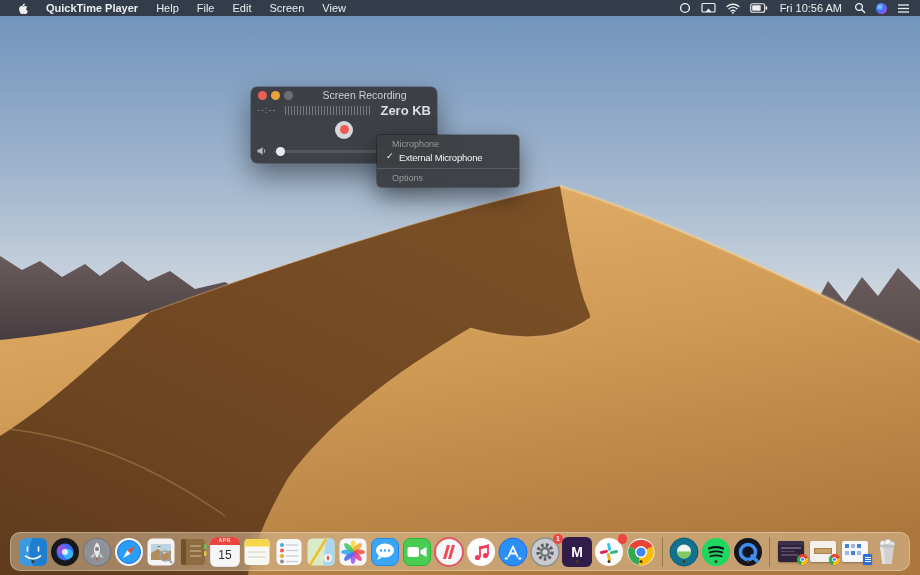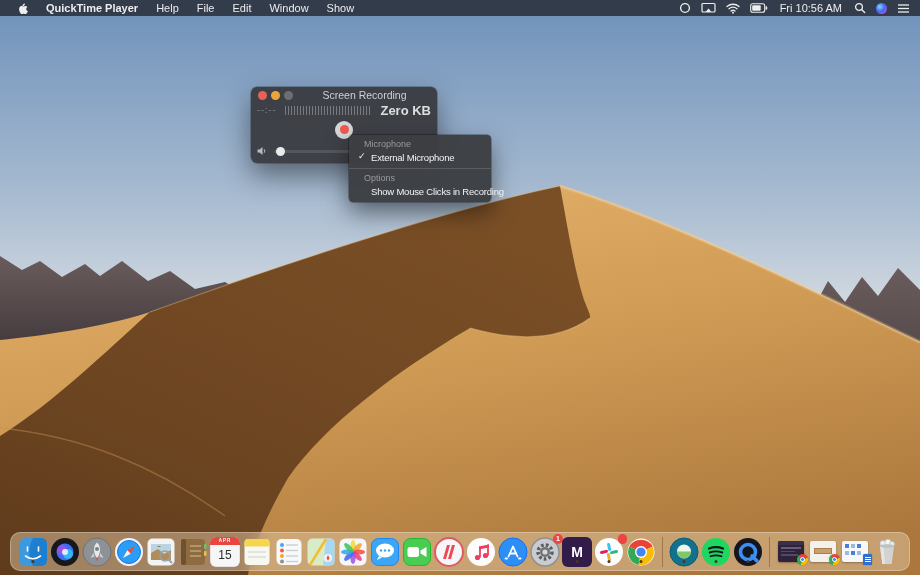--- a/index.html
+++ b/index.html
@@ -41,21 +41,21 @@
   .record-row { height:27px; display:flex; align-items:center; justify-content:center; }
   .record-btn { width:18px; height:18px; border-radius:50%; background:#d6d7d9;
     display:flex; align-items:center; justify-content:center; cursor:default; }
   .record-dot { width:9px; height:9px; border-radius:50%; background:#ef5a50; }
   .volume-row { display:flex; align-items:center; padding:0 6px; height:16px; }
   .spk { margin-right:6px; display:flex; }
   .vol-track { position:relative; flex:1; height:3px; background:#55575c; border-radius:2px; }
   .vol-knob { position:absolute; left:2px; top:-3px; width:9px; height:9px; border-radius:50%; background:#e9eaec; }
 
   
-  #ctx-menu { position:absolute; left:349px; top:135px; width:142px; z-index:30;
+  #ctx-menu { position:absolute; left:377px; top:135px; width:142px; z-index:30;
     background:rgba(60,62,66,0.97); border-radius:4px; padding:3px 0;
     box-shadow:0 10px 24px rgba(0,0,0,0.5), 0 0 0 0.5px rgba(0,0,0,0.5); }
   .ctx-header { font-size:9px; color:#989a9e; padding:1px 6px 1px 15px; white-space:nowrap; }
   .ctx-item { position:relative; font-size:9.5px; color:#f3f4f5; padding:2px 6px 2px 22px;
     white-space:nowrap; letter-spacing:-0.2px; cursor:default; }
   .ctx-check { position:absolute; left:9px; top:1px; font-size:9px; color:#f3f4f5; }
   .ctx-sep { height:1px; background:rgba(255,255,255,0.14); margin:3px 0; }
 
   
   #dock { position:absolute; left:50%; transform:translateX(-50%); bottom:4px; height:39px; z-index:40;
@@ -153,22 +153,22 @@
           <path fill="#eceef0" d="M8.6,3.9c0.5-0.6,0.9-1.5,0.8-2.4C8.6,1.6,7.7,2,7.2,2.6C6.7,3.2,6.3,4,6.4,4.9C7.3,4.9,8.1,4.5,8.6,3.9z
           M10.9,8.1c0-1.6,1.3-2.3,1.3-2.4c-0.7-1-1.8-1.2-2.2-1.2C9,4.4,8.1,5,7.6,5C7.1,5,6.4,4.5,5.6,4.5c-1,0-2,0.6-2.6,1.6
           C1.9,8,2.7,10.9,3.8,12.5c0.5,0.8,1.2,1.6,2,1.6c0.8,0,1.1-0.5,2.1-0.5c1,0,1.2,0.5,2.1,0.5c0.9,0,1.4-0.8,1.9-1.6
           c0.6-0.9,0.9-1.8,0.9-1.8S10.9,10.1,10.9,8.1z"></path>
         </svg>
       </div>
       <div class="mb-item mb-app">QuickTime Player</div>
       <div class="mb-item">Help</div>
       <div class="mb-item">File</div>
       <div class="mb-item">Edit</div>
-      <div class="mb-item">Window</div>
-      <div class="mb-item">Show</div>
+      <div class="mb-item">Screen</div>
+      <div class="mb-item">View</div>
     </div>
     <div class="mb-right">
       <div class="mb-ico">
         <svg width="12" height="12" viewBox="0 0 12 12">
             <circle cx="6" cy="6" r="4.4" fill="none" stroke="#eceef0" stroke-width="1.4"></circle>
           </svg>
       </div>
       <div class="mb-ico">
         <svg width="15" height="12" viewBox="0 0 15 12">
           <rect x="1" y="1.5" width="13" height="8.5" rx="1" fill="none" stroke="#eceef0" stroke-width="1.2"></rect>
@@ -243,23 +243,20 @@
   </div>
 
   <div id="ctx-menu">
     <div class="ctx-header">Microphone</div>
     <div class="ctx-item">
       <span class="ctx-check">✓</span>
       <span>External Microphone</span>
     </div>
     <div class="ctx-sep"></div>
     <div class="ctx-header">Options</div>
-    <div class="ctx-item">
-      <span>Show Mouse Clicks in Recording</span>
-    </div>
   </div>
 
   <div id="dock">
 
     <div class="dock-item">
       <svg class="dicon" viewBox="0 0 30 30">
         <rect x="1" y="1" width="28" height="28" rx="7" fill="#3b99e0"></rect>
         <path d="M15,1 C10,9 10,21 15,29 L22,29 C27,29 29,27 29,22 L29,8 C29,3 27,1 22,1 Z" fill="#1e7fd0"></path>
         <line x1="9.5" y1="10" x2="9.5" y2="14" stroke="#fff" stroke-width="1.6" stroke-linecap="round"></line>
         <line x1="20.5" y1="10" x2="20.5" y2="14" stroke="#fff" stroke-width="1.6" stroke-linecap="round"></line>

